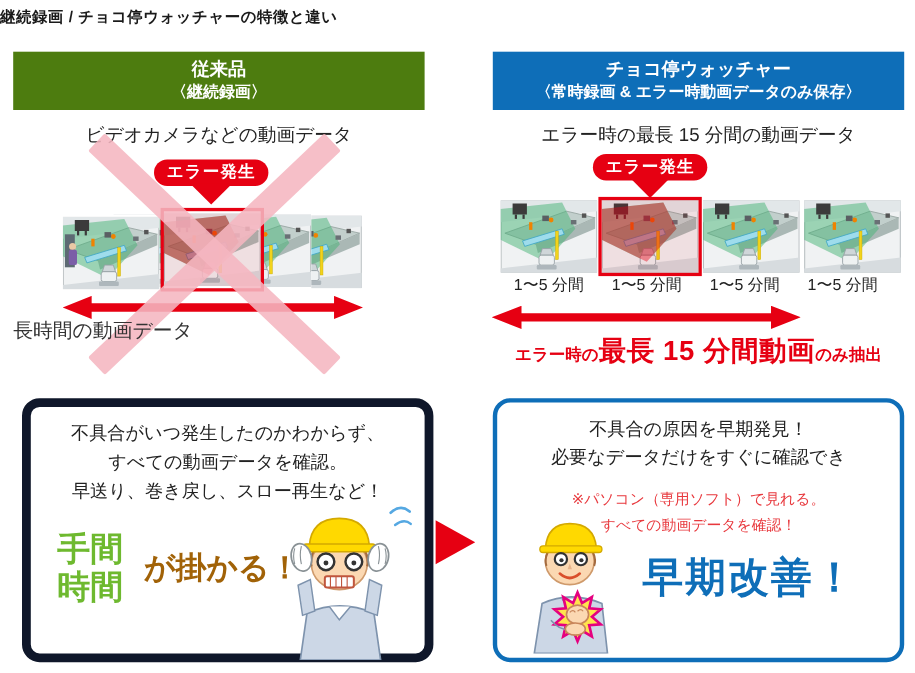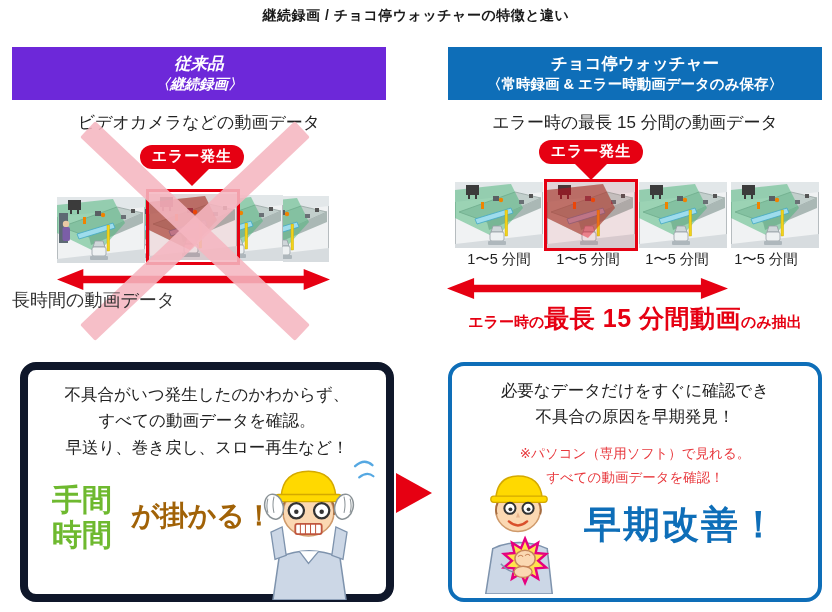--- a/index.html
+++ b/index.html
@@ -1,27 +1,27 @@
 <!DOCTYPE html>
 <html><head>
 <meta charset="utf-8">
 <style>
   * { margin:0; padding:0; box-sizing:border-box; }
   html,body { background:#ffffff; }
   body { font-family:"Liberation Sans","DejaVu Sans",sans-serif; }
   .stage { position:relative; width:832px; height:612px; background:#fff; overflow:hidden; }
 
-  .page-title { position:absolute; top:7px; left:0; width:832px; text-align:center;
+  .page-title { position:absolute; top:7px; left:0; width:832px; 
     font-size:14px; font-weight:bold; color:#1a1a1a; letter-spacing:.5px; }
 
   .col-header { position:absolute; top:47px; height:53px; width:374px; color:#fff;
     display:flex; flex-direction:column; justify-content:center; align-items:center; line-height:1.3; }
   .col-header .h1 { font-size:16.5px; font-weight:bold; }
   .col-header .h2 { font-size:14.5px; font-weight:bold;text-align:center; }
-  .hdr-green { left:12px; background:#6d28d9;font-style:italic; }
+  .hdr-green { left:12px; background:#4d7c0f; }
   .hdr-blue  { left:448px; background:#0e6eb8; }
 
   .subtitle { position:absolute; top:111px; width:374px; text-align:center;
     font-size:17px; color:#222; font-weight:500; }
   .sub-left { left:12px; } .sub-right { left:448px; }
 
   .badge-wrap { position:absolute; text-align:center; z-index:9; }
   .badge { display:inline-block; background:#e60012; color:#fff; font-size:15px;
     font-weight:bold; padding:2px 12px 3px; border-radius:12px; letter-spacing:1px; }
   .tri-down { position:absolute; width:0; height:0; z-index:9;
@@ -247,22 +247,22 @@
         <ellipse cx="102" cy="48" rx="9" ry="12.5" fill="#fff" stroke="#8a9296" stroke-width="1.5" transform="rotate(14 102 48)"></ellipse>
         <path d="M108,40 q2,7 0,14 M102,38 q2,8 0,16" stroke="#8a9296" stroke-width="1" fill="none"></path>
       </svg>
     </div>
   </div>
 
   <div class="mid-arrow"></div>
 
   <div class="info-box box-blue">
     <div class="box-lines">
+      <div>不具合の原因を早期発見！</div>
       <div>必要なデータだけをすぐに確認でき</div>
-      <div>不具合の原因を早期発見！</div>
     </div>
     <div class="box-notes">
       <div>※パソコン（専用ソフト）で見れる。</div>
       <div>すべての動画データを確認！</div>
     </div>
     <div class="worker w-happy">
       <svg viewBox="0 0 110 125">
         <path d="M28,80 Q54,68 82,80 L87,125 L21,125 Z" fill="#ccd7e6" stroke="#7e93ad" stroke-width="1.5"></path>
         <path d="M46,76 L54,86 L62,76" fill="#fff" stroke="#7e93ad" stroke-width="1.2"></path>
         <ellipse cx="53" cy="42" rx="22" ry="21" fill="#fbd8b2" stroke="#cf9a6b" stroke-width="1.5"></ellipse>

